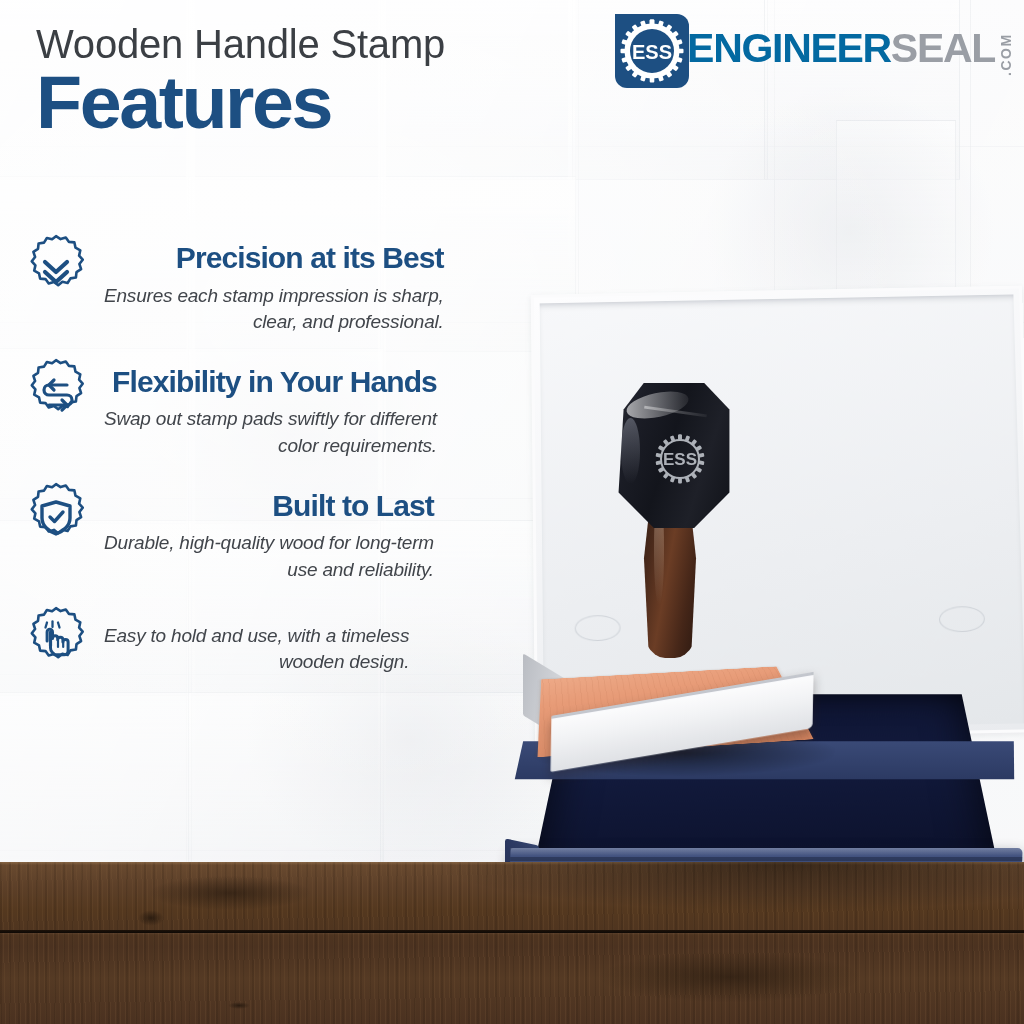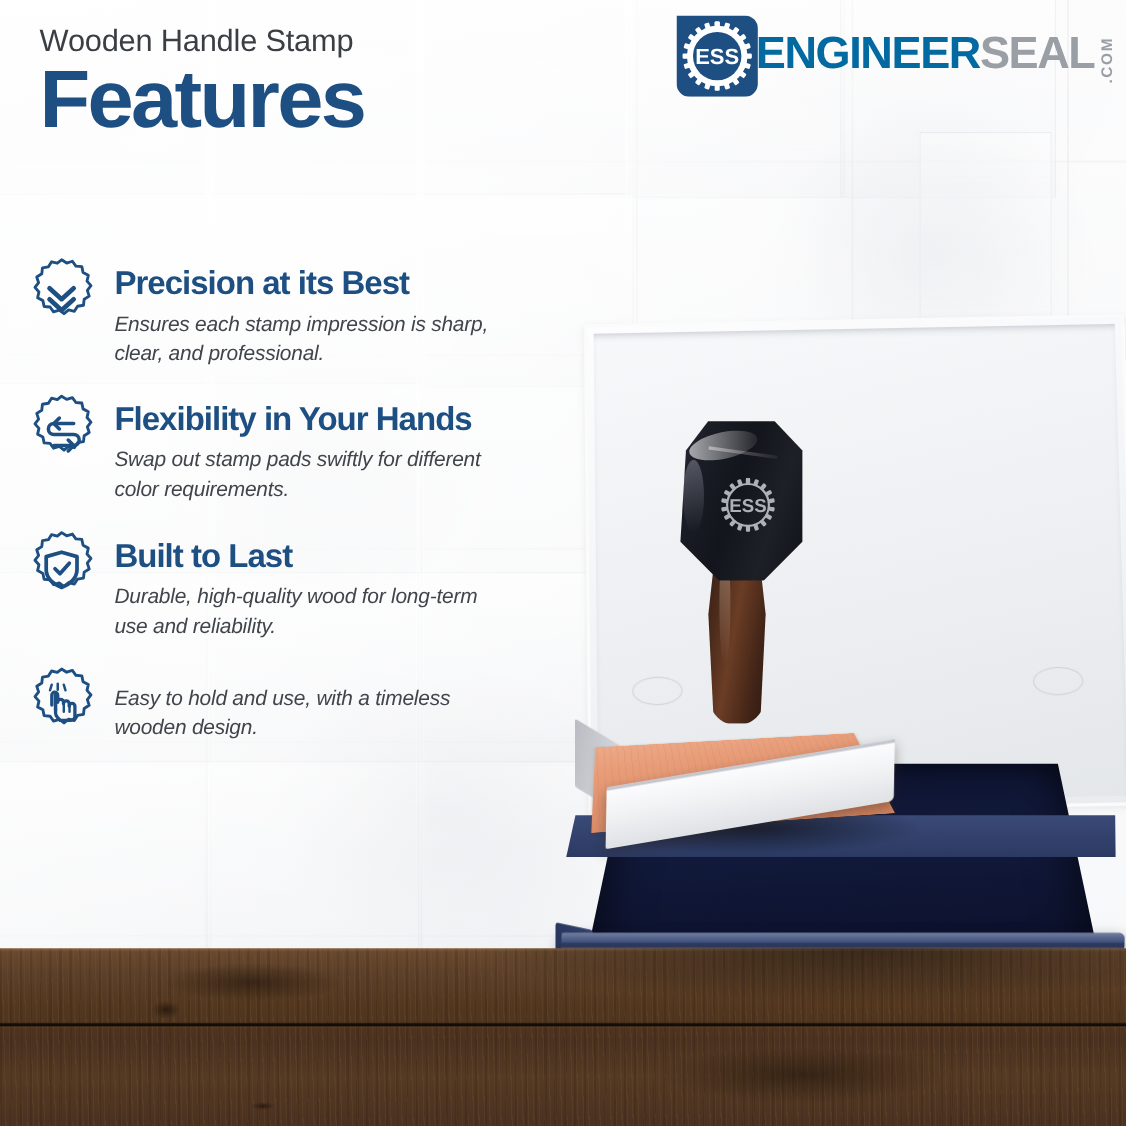--- a/index.html
+++ b/index.html
@@ -55,21 +55,21 @@
   }
   .bg-vign {
     position:absolute; left:0; top:0; width:1024px; height:880px;
     background:radial-gradient(ellipse at 30% 35%, rgba(255,255,255,.6), rgba(255,255,255,0) 62%);
     pointer-events:none;
   }
 
   
   .header { position:absolute; left:36px; top:22px; }
   .kicker {
-    font-size:28px; font-weight:400; color:#3b3f44;
+    font-size:40px; font-weight:400; color:#3b3f44;
     letter-spacing:-.2px; line-height:1.1; white-space:nowrap;
   }
   .bigtitle {
     font-size:74px; font-weight:700; color:#1d4f82;
     letter-spacing:-2.4px; line-height:.95; margin-top:2px;
     white-space:nowrap;
     transform:scaleX(1.02); transform-origin:left center;
   }
 
   
@@ -88,21 +88,21 @@
     writing-mode:vertical-rl;
     transform:rotate(180deg);
     margin-left:3px; margin-top:4px;
     height:46px;
   }
 
   
   .features { position:absolute; left:20px; top:236px; width:560px; }
   .feature { display:flex; align-items:flex-start; margin-bottom:25px; }
   .feat-icon { width:72px; height:72px; flex:0 0 72px; margin-top:-4px; }
-  .feat-body { margin-left:12px; padding-top:6px; }
+  .feat-body { margin-left:12px; padding-top:6px;text-align:right; }
   .feat-title {
     font-size:30px; font-weight:700; color:#1d4f82;
     letter-spacing:-.9px; line-height:1.05; white-space:nowrap;
   }
   .feat-desc {
     font-size:19px; font-weight:400; color:#41454b;
     line-height:1.38; margin-top:9px; letter-spacing:-.2px;
     max-width:420px;
   }
   .feat-desc span { display:block; white-space:nowrap;font-style:italic; }

